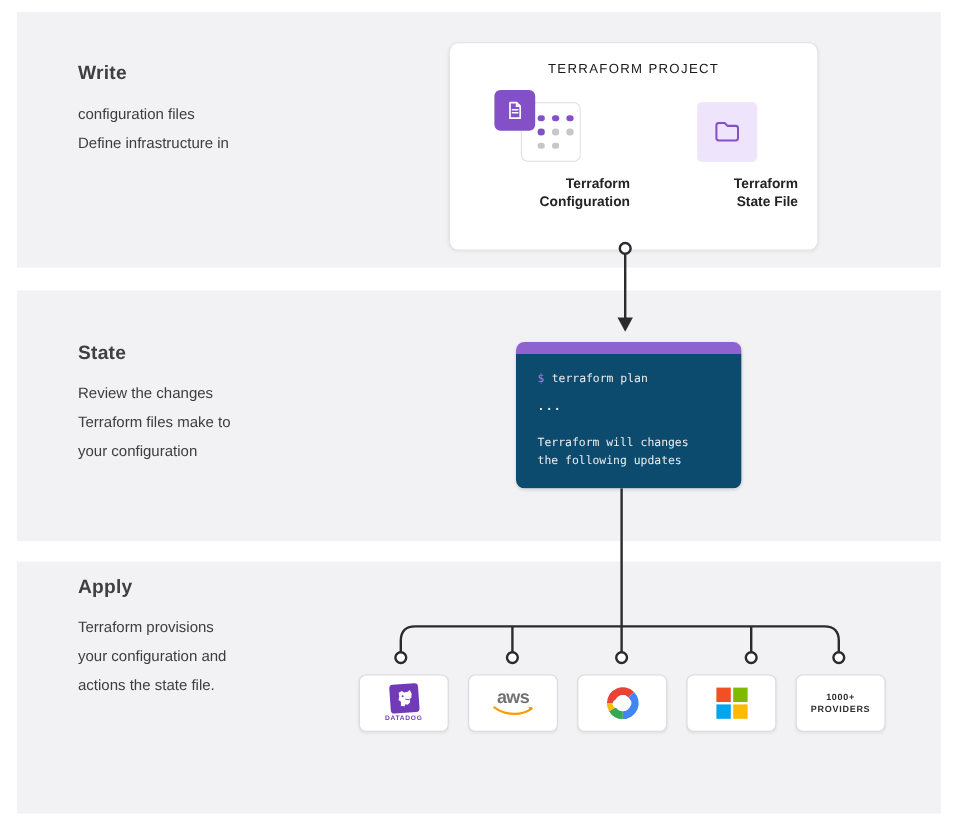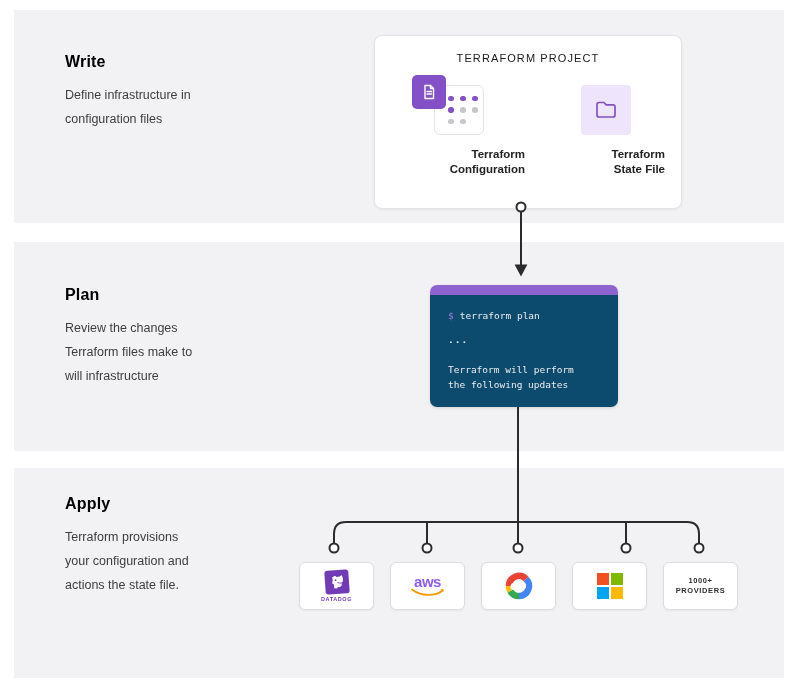--- a/index.html
+++ b/index.html
@@ -9,22 +9,22 @@
   
   .band{position:absolute;left:14px;width:770px;background:#f2f2f4;}
   .band.write{top:10px;height:213px;}
   .band.plan{top:242px;height:209px;}
   .band.apply{top:468px;height:210px;}
 
   
   .step{position:absolute;left:65px;width:220px;}
   .step.write{top:53px;}
   .step.plan{top:286px;}
-  .step.apply{top:495px;}
-  .step h2{margin:0 0 12px 0;font-size:16px;font-weight:700;color:#000000;letter-spacing:.2px;}
+  .step.apply{top:481px;}
+  .step h2{margin:0 0 12px 0;font-size:16px;font-weight:700;color:#404040;letter-spacing:.2px;}
   .step .line{display:block;font-size:12.5px;line-height:24px;color:#3d3d40;}
 
   
   .project-card{position:absolute;left:374px;top:35px;width:306px;height:172px;background:#fff;
     border:1px solid #e4e4e7;border-radius:8px;box-shadow:0 1px 3px rgba(25,25,35,.06);z-index:2;}
   .pc-title{position:absolute;top:16px;left:0;right:0;text-align:center;font-size:11px;
     font-weight:400;letter-spacing:1.1px;color:#19191b;}
   .cfg-doc{position:absolute;left:37px;top:39px;width:34px;height:34px;background:#8450c8;
     border-radius:5px;display:flex;align-items:center;justify-content:center;z-index:2;}
   .cfg-dots{position:absolute;left:59px;top:49px;width:50px;height:50px;background:#fff;
@@ -52,21 +52,21 @@
   .t-out{margin:0;}
 
   
   .prov{position:absolute;top:562px;width:75px;height:48px;background:#fff;border:1px solid #dcdcdf;
     border-radius:6px;box-shadow:0 1px 2px rgba(25,25,35,.05);display:flex;flex-direction:column;
     align-items:center;justify-content:center;z-index:2;box-sizing:border-box;}
   .prov.p1{left:299px}.prov.p2{left:390px}.prov.p3{left:481px}.prov.p4{left:572px}.prov.p5{left:663px}
   .dd-sq{width:24px;height:24px;background:#713bb8;border-radius:3px;display:flex;align-items:center;
     justify-content:center;transform:rotate(-4deg);}
   .dd-label{font-size:5.5px;letter-spacing:.6px;color:#713bb8;font-weight:700;margin-top:2px;}
-  .aws-text{font-size:15px;font-weight:700;color:#8b5cf6;line-height:13px;letter-spacing:-.5px;}
+  .aws-text{font-size:15px;font-weight:700;color:#737373;line-height:13px;letter-spacing:-.5px;}
   .ms-grid{display:grid;grid-template-columns:12px 12px;gap:2px;}
   .ms-grid i{width:12px;height:12px;display:block;}
   .ms-red{background:#f25022}.ms-green{background:#7fba00}.ms-blue{background:#00a4ef}.ms-yellow{background:#ffb900}
   .more-label{font-size:7.5px;letter-spacing:.6px;font-weight:600;color:#2e2e30;line-height:10px;
     text-align:center;}
   .more-label span{display:block;}
 
   
   .overlay{position:absolute;left:0;top:0;z-index:5;pointer-events:none;}
 </style>
@@ -74,28 +74,28 @@
 <body>
 
 <div class="canvas">
 
   <div class="band write"></div>
   <div class="band plan"></div>
   <div class="band apply"></div>
 
   <div class="step write">
     <h2>Write</h2>
+    <span class="line">configuration files</span>
     <span class="line">Define infrastructure in</span>
-    <span class="line">configuration files</span>
   </div>
   <div class="step plan">
-    <h2>Plan</h2>
+    <h2>State</h2>
     <span class="line">Review the changes</span>
     <span class="line">Terraform files make to</span>
-    <span class="line">will infrastructure</span>
+    <span class="line">your configuration</span>
   </div>
   <div class="step apply">
     <h2>Apply</h2>
     <span class="line">Terraform provisions</span>
     <span class="line">your configuration and</span>
     <span class="line">actions the state file.</span>
   </div>
 
   <div class="project-card">
     <div class="pc-title">TERRAFORM PROJECT</div>
@@ -132,21 +132,21 @@
       <span>Terraform</span>
       <span>State File</span>
     </div>
   </div>
 
   <div class="terminal">
     <div class="term-bar"></div>
     <div class="term-body">
       <p class="t-cmd"><span class="prompt">$</span><span>terraform plan</span></p>
       <p class="t-dots">...</p>
-      <p class="t-out">Terraform will perform</p>
+      <p class="t-out">Terraform will changes</p>
       <p class="t-out">the following updates</p>
     </div>
   </div>
 
   <div class="prov p1">
     <div class="dd-sq">
       <svg width="17" height="17" viewBox="0 0 20 20">
         <path d="M4.2 3.5 L7.5 2 L9.5 3.6 L13.2 3.2 L15.2 1.6 L16.8 5.4 L16.2 9.5 L14.5 10.2 L14.8 13.5 L12.2 15.8 L9.8 15.2 L9.2 17 L5.5 16.5 L5.8 12.5 L3.5 10.5 L4.5 7.5 Z" fill="#ffffff"></path>
         <circle cx="7.8" cy="7.2" r="1" fill="#713bb8"></circle>
         <path d="M10.5 10.2 l3 .9" stroke="#713bb8" stroke-width="1" stroke-linecap="round"></path>

